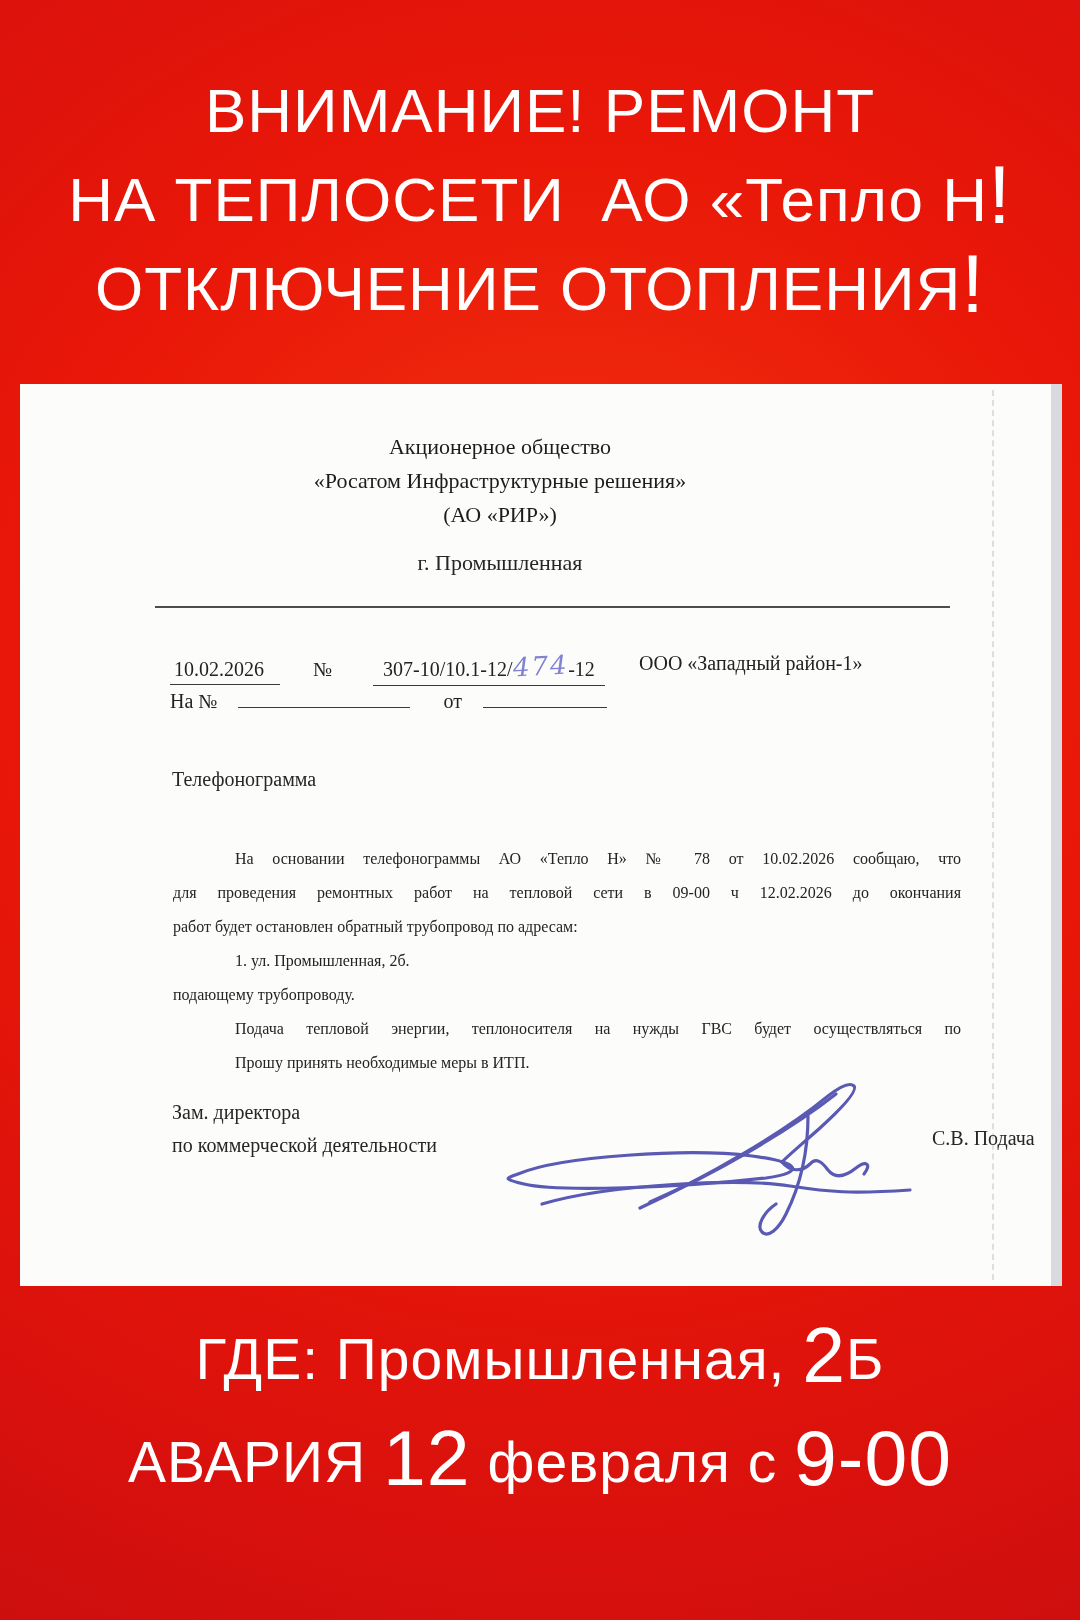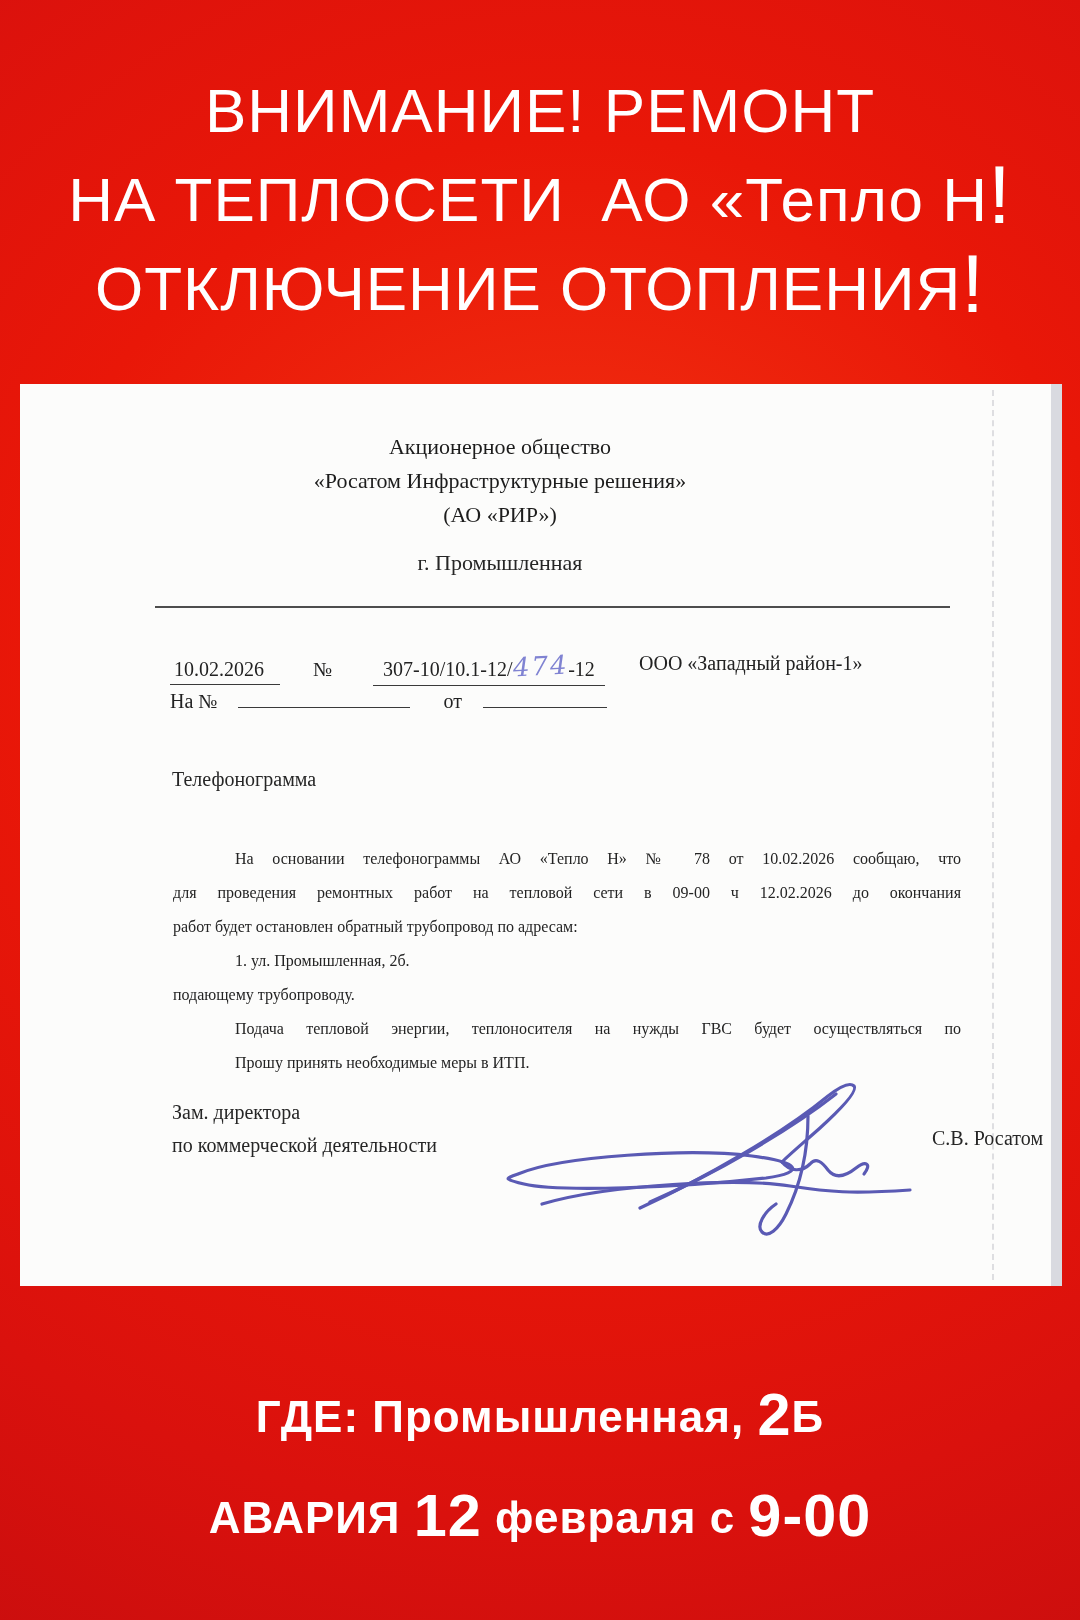--- a/index.html
+++ b/index.html
@@ -7,21 +7,21 @@
   .canvas{
     position:relative; width:1080px; height:1620px; overflow:hidden;
     background:
       radial-gradient(120% 75% at 53% 40%, #f43612 0%, #e91708 42%, #da110d 72%, #c60d0e 100%);
     font-family:"Liberation Sans", sans-serif;
   }
   
   .alert{ position:absolute; left:0; right:0; text-align:center; color:#ffffff; }
   .alert .ln{ white-space:pre; }
   .alert-top{ top:70px; font-size:62px; line-height:82px; font-weight:400; letter-spacing:1px; }
-  .alert-bottom{ top:1364px; font-size:44px; line-height:96px; font-weight:700; letter-spacing:1px; }
+  .alert-bottom{ top:1304px; font-size:57px; line-height:96px; font-weight:400; letter-spacing:1px; }
   .bang{ font-size:1.32em; position:relative; top:2px; }
   .big{ font-size:1.35em; position:relative; top:3px; }
   
   .paper{
     position:absolute; left:20px; top:384px; width:1042px; height:902px;
     background:#fcfcfb;
     font-family:"Liberation Serif", serif; color:#262626;
   }
   .paper-edge{ position:absolute; right:0; top:0; bottom:0; width:11px; background:#d9dae0; }
   .scan-line{ position:absolute; left:972px; top:6px; bottom:6px; width:0;
@@ -102,21 +102,21 @@
       <div class="bl">работ будет остановлен обратный трубопровод по адресам:</div>
       <div class="bl ind">1.  ул. Промышленная, 2б.</div>
       <div class="bl">подающему трубопроводу.</div>
       <div class="bl ind just">Подача тепловой энергии, теплоносителя на нужды ГВС будет осуществляться по</div>
       <div class="bl ind">Прошу принять необходимые меры в ИТП.</div>
     </div>
 
     <div class="sign">
       <div>Зам. директора</div>
       <div>по коммерческой деятельности</div>
-      <span class="sign-name">С.В. Росатом</span>
+      <span class="sign-name">С.В. Подача</span>
     </div>
 
     <svg class="sig-svg" viewBox="0 0 460 190" fill="none">
       <g stroke="#4d4dae" stroke-width="3.2" stroke-linecap="round" opacity="0.92">
         <path d="M28,102 C70,84 200,76 262,84 C308,90 318,100 276,106 C190,116 66,120 34,112 C14,107 14,107 28,102"></path>
         <path d="M52,132 C120,112 250,106 300,114 C340,120 360,122 420,118"></path>
         <path d="M150,136 C215,106 292,62 338,24 C352,13 360,10 364,14 C368,19 352,36 330,56 C312,72 300,82 292,90"></path>
         <path d="M160,130 C225,102 300,58 346,22"></path>
         <path d="M292,90 C300,100 312,100 320,92 C326,85 332,90 338,98 C346,108 356,104 366,96 C376,88 382,92 374,102"></path>
         <path d="M318,44 C318,74 312,110 296,142 C288,158 278,166 272,160 C266,154 274,140 286,132"></path>

